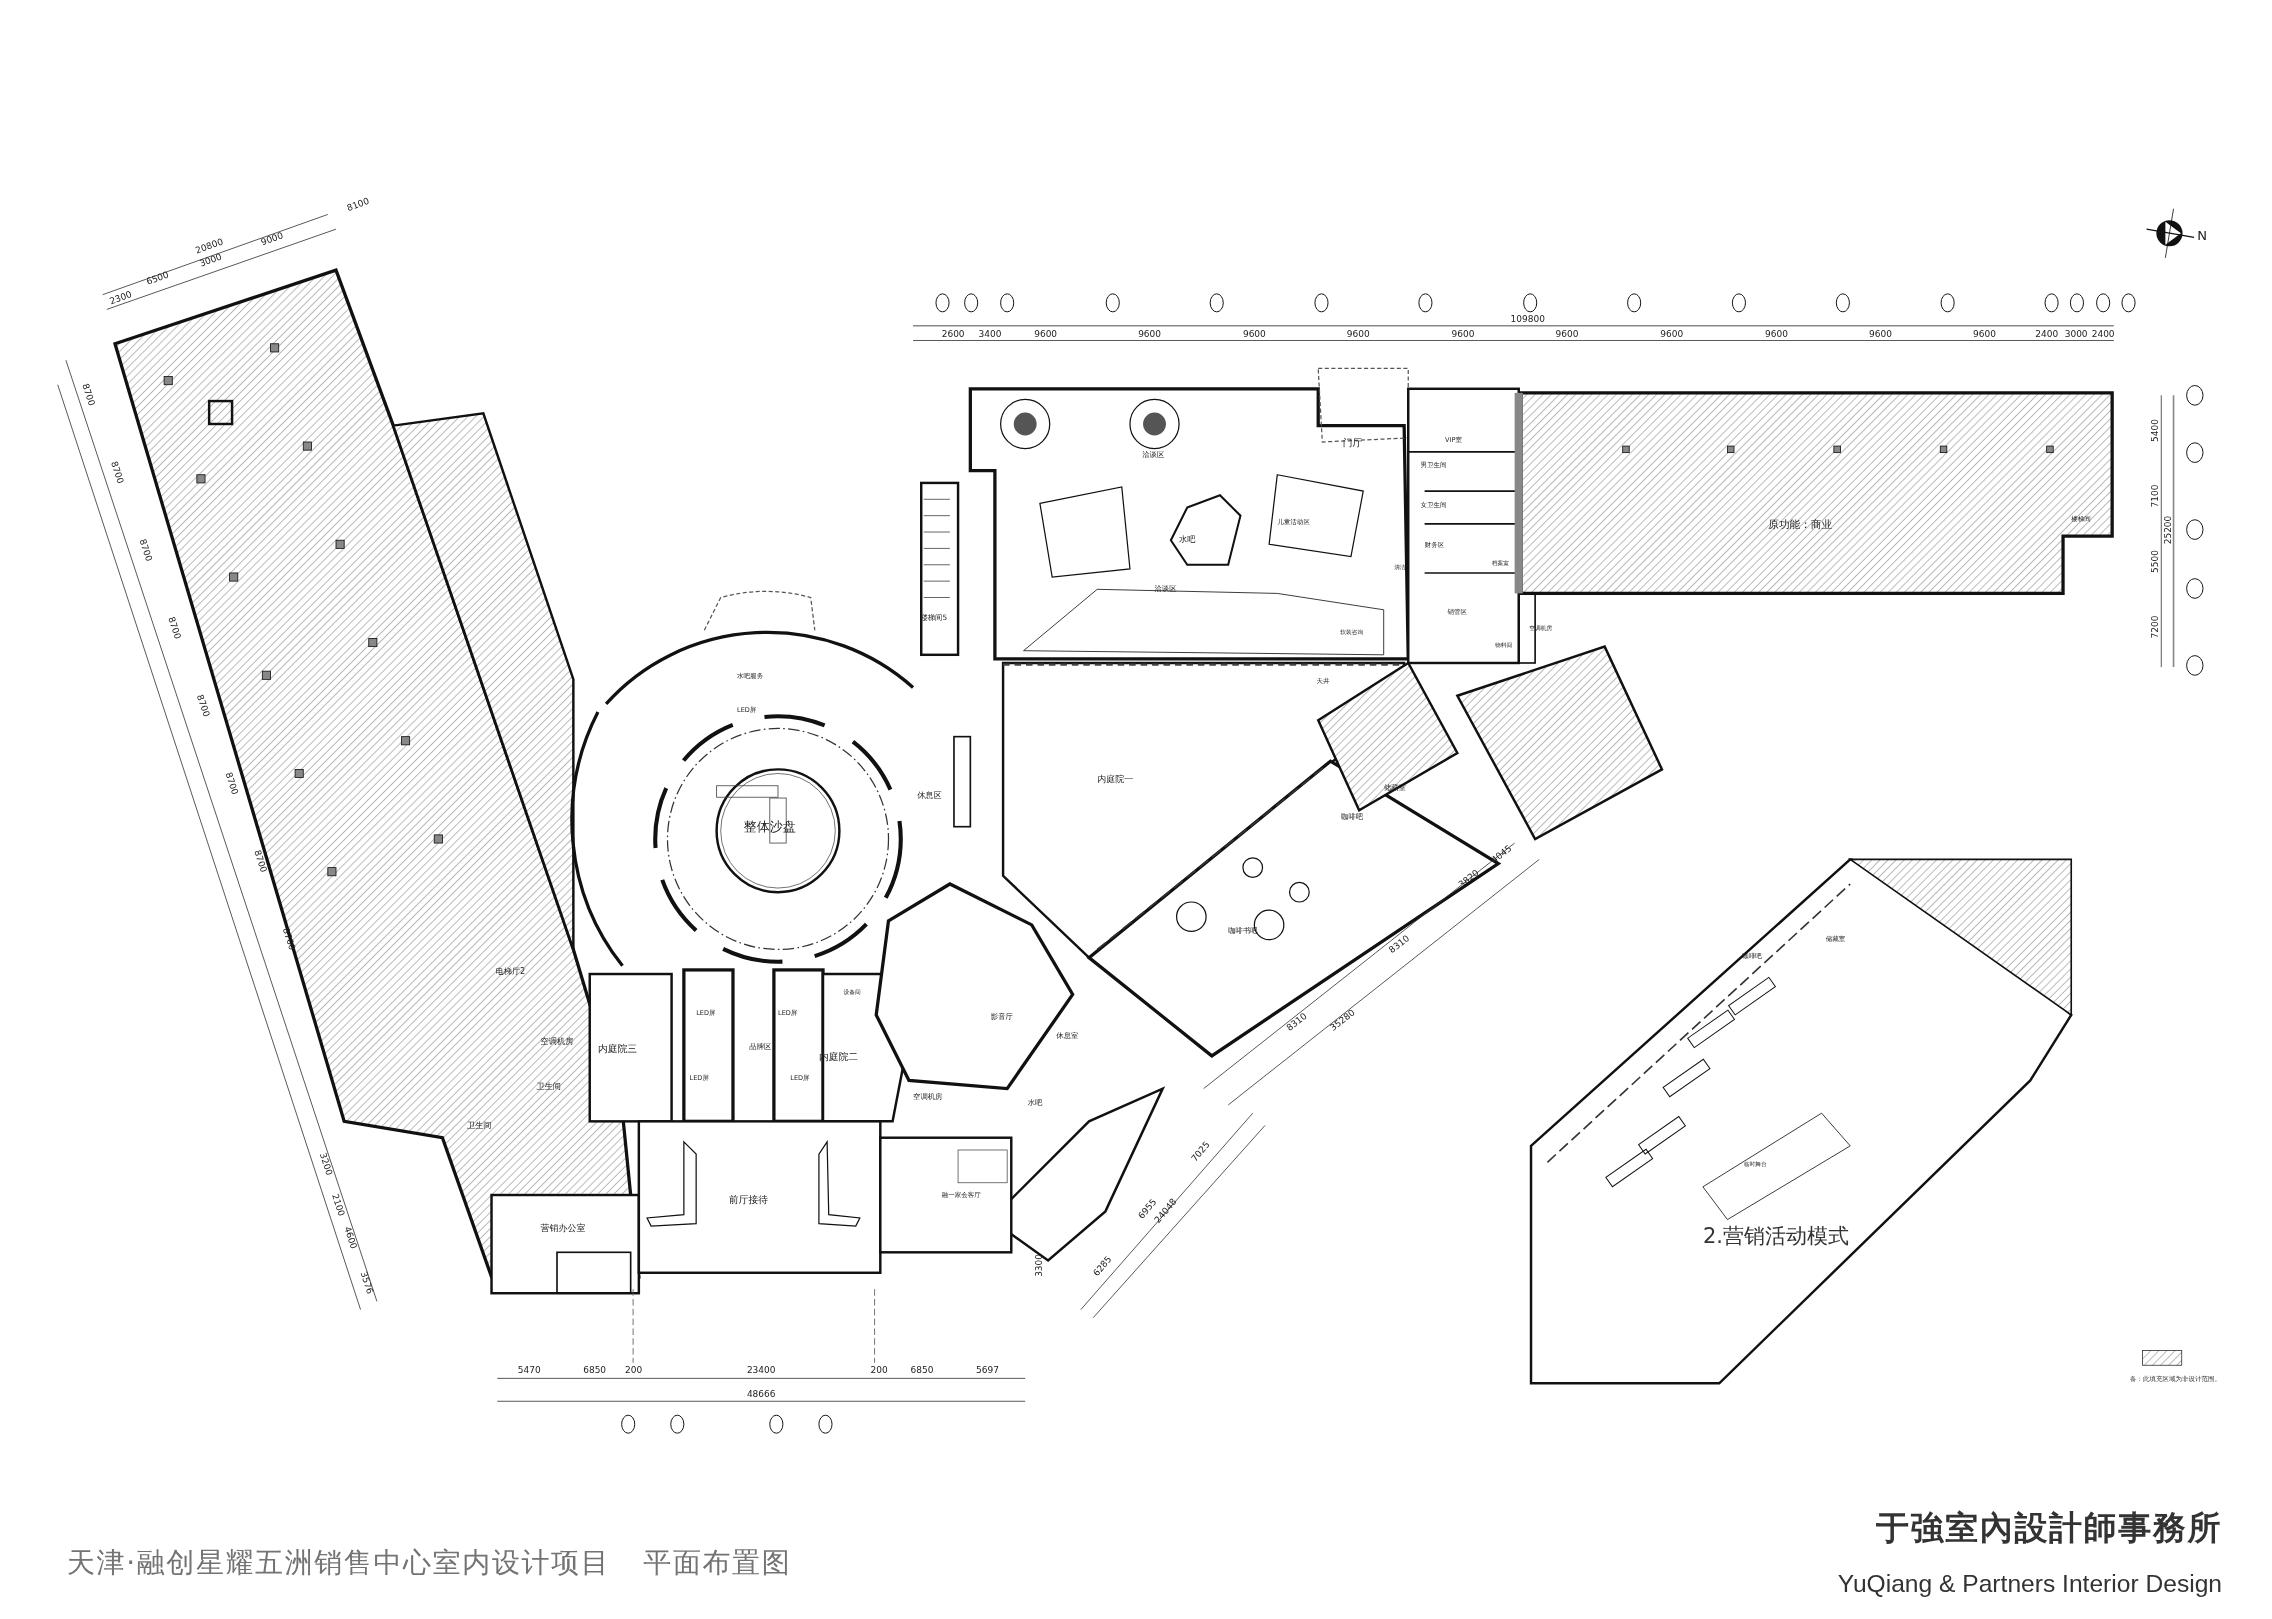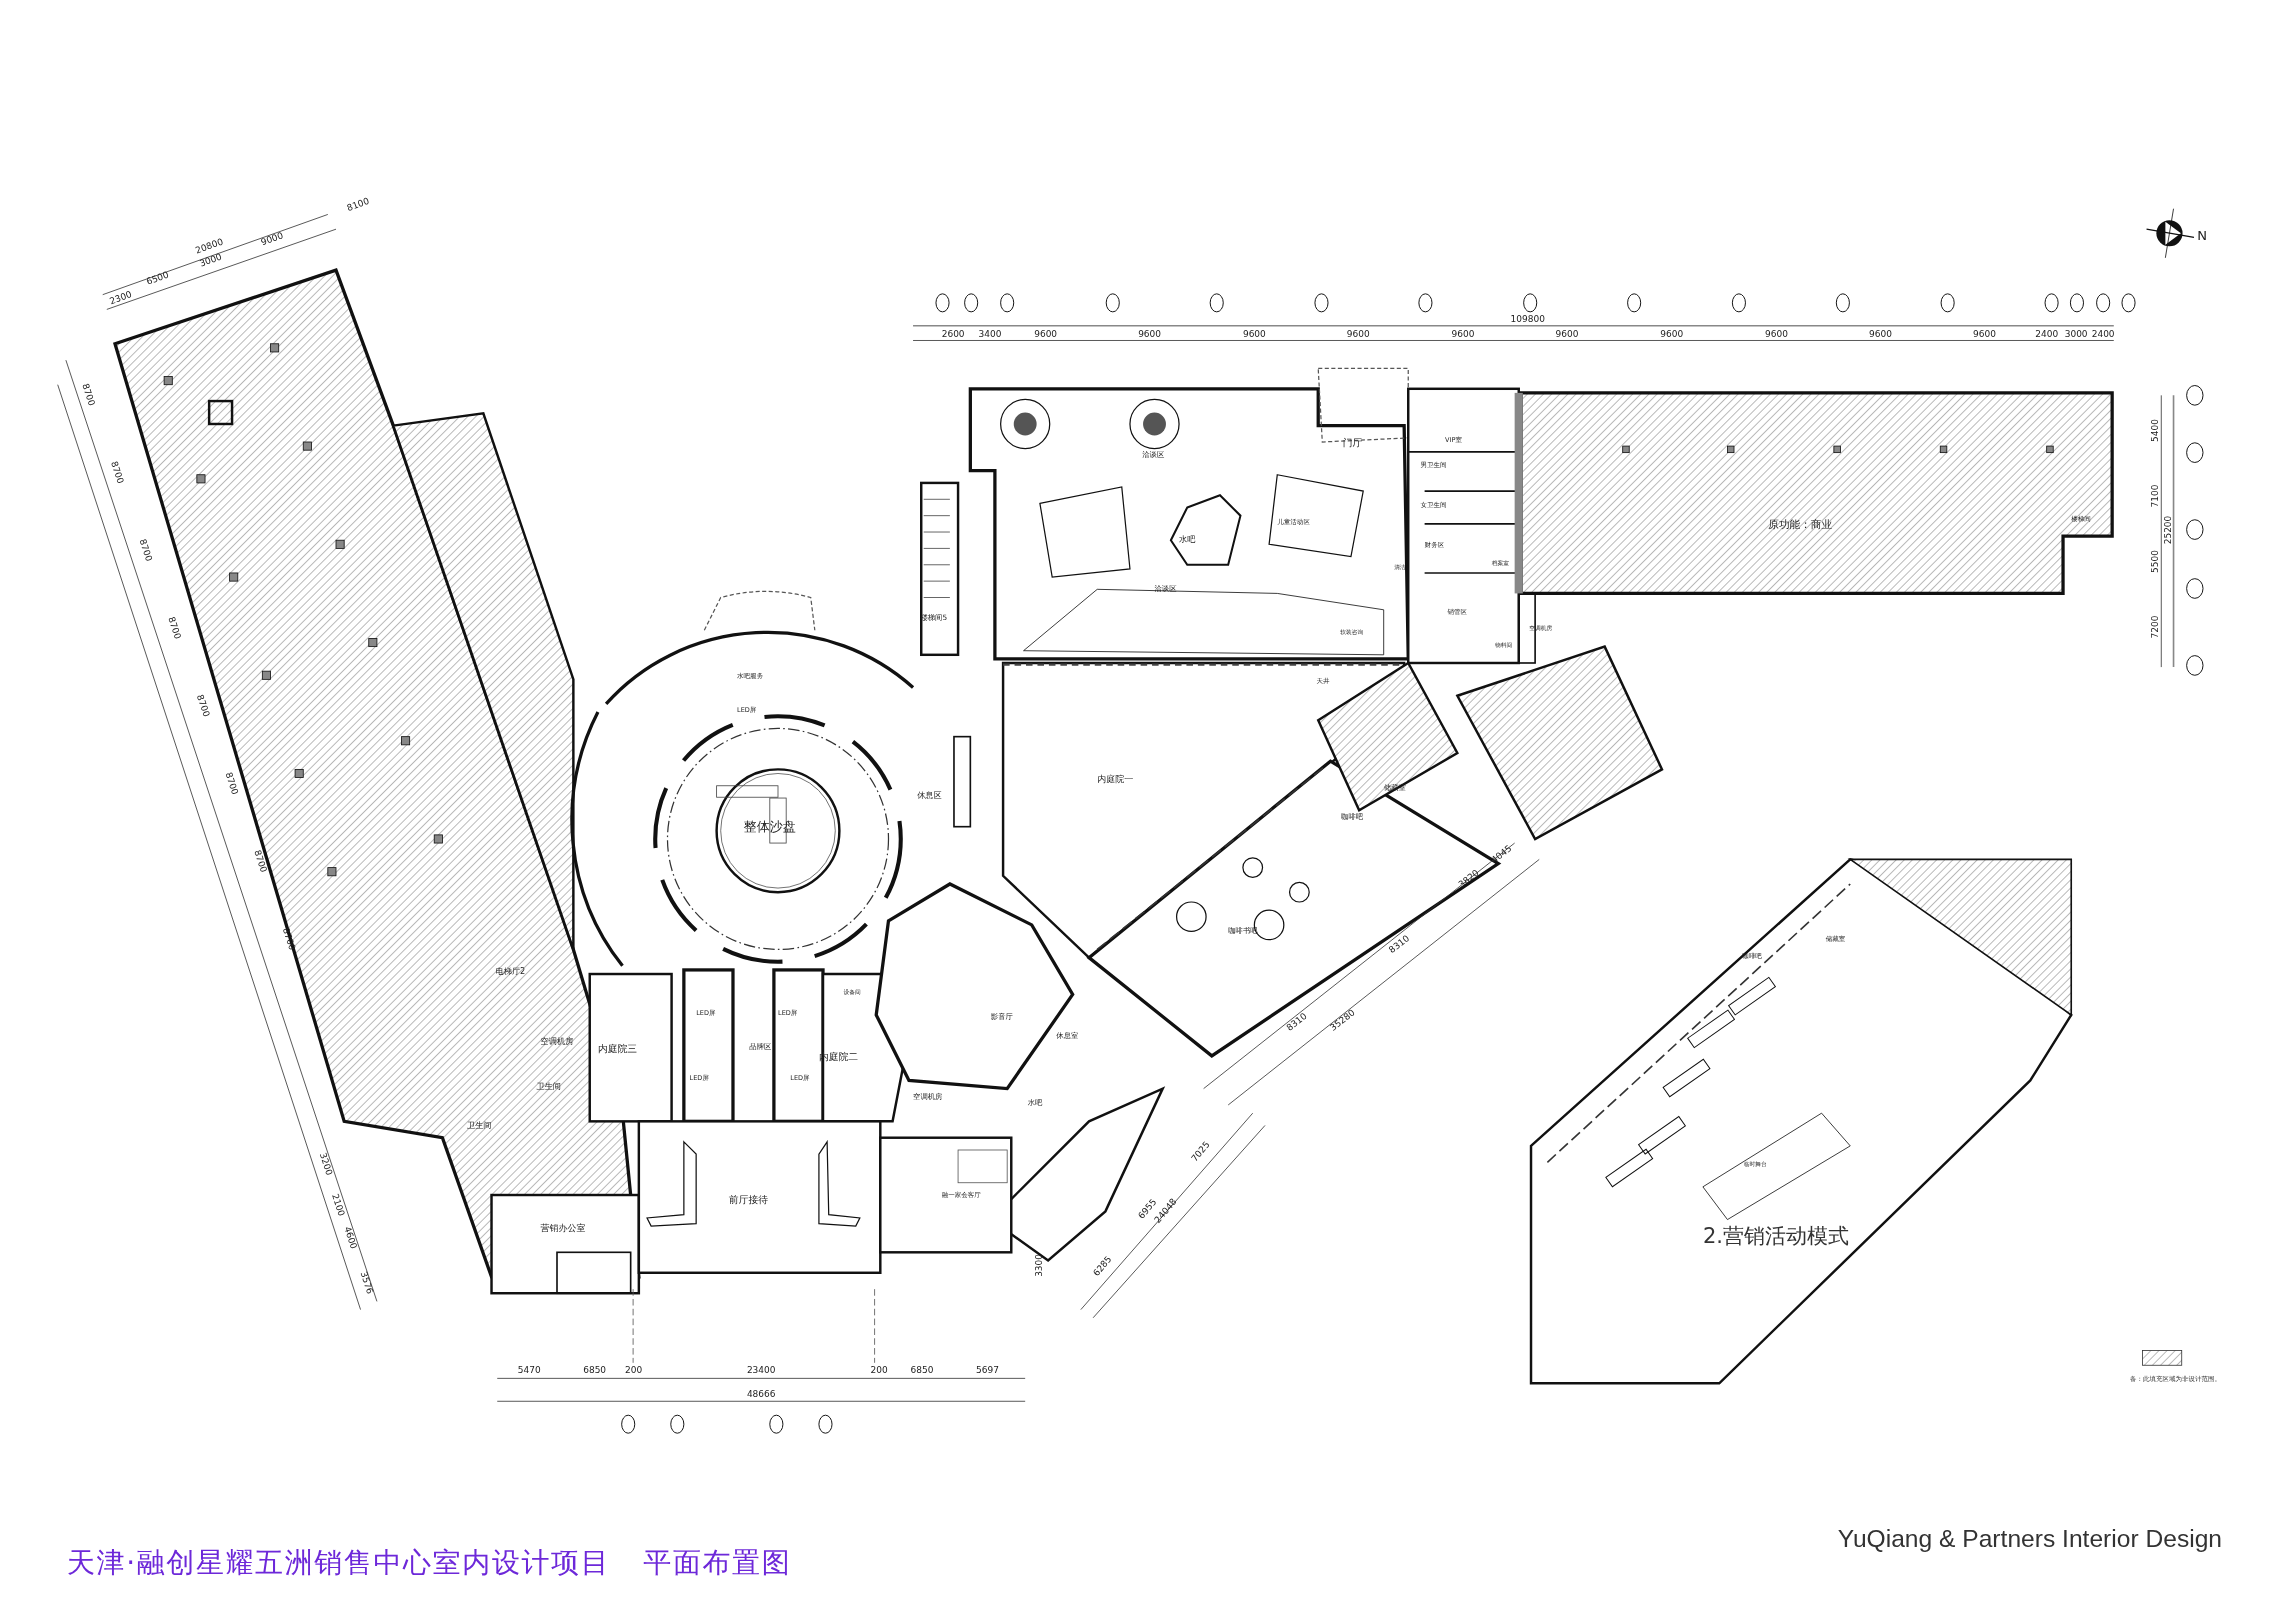--- a/index.html
+++ b/index.html
@@ -1,20 +1,20 @@
 <!DOCTYPE html>
 <html style="font-size:13px"><head>
 <meta charset="utf-8">
 <style>
   html,body{margin:0;padding:0;background:#fff;}
   body{width:2273px;height:1619px;position:relative;overflow:hidden;font-family:"DejaVu Sans",sans-serif;color:#111;}
   #plan{position:absolute;left:0;top:0;width:2273px;height:1619px;}
   .lbl{font-family:"DejaVu Sans",sans-serif;fill:#222;}
   .dim{font-family:"DejaVu Sans",sans-serif;fill:#222;font-size:11px;}
-  .title-cn{position:absolute;left:67px;top:1544px;font-size:28px;letter-spacing:1.6px;color:#6d28d9;font-family:"DejaVu Sans",sans-serif;white-space:nowrap;}
+  .title-cn{position:absolute;left:67px;top:1544px;font-size:28px;letter-spacing:1.6px;color:#737373;font-family:"DejaVu Sans",sans-serif;white-space:nowrap;}
   .title-cn .gap{display:inline-block;width:33px;}
   .firm{position:absolute;right:51px;top:1506px;text-align:right;color:#333;white-space:nowrap;}
   .firm .cn{font-size:33px;font-weight:bold;letter-spacing:1.6px;font-family:"DejaVu Sans",sans-serif;}
   .firm .en{font-size:24.6px;font-family:"Liberation Sans",sans-serif;margin-top:19px;}
   .legend-note{position:absolute;left:2130px;top:1375px;font-size:6.5px;color:#333;font-family:Liberation Sans, sans-serif;}
   .inset-title{position:absolute;left:1703px;top:1222px;font-size:21px;color:#333;font-family:"DejaVu Sans",sans-serif;}
 </style>
 </head>
 <body>
 
@@ -347,15 +347,16 @@
 </svg>
 
 <div class="inset-title">2.营销活动模式</div>
 <div class="legend-note">备：此填充区域为非设计范围。</div>
 
 <div class="title-cn">
   <span>天津·融创星耀五洲销售中心室内设计项目</span><span class="gap"></span><span>平面布置图</span>
 </div>
 
 <div class="firm">
+  <div class="cn">于強室內設計師事務所</div>
   <div class="en">YuQiang &amp; Partners Interior Design</div>
 </div>
 
 
 </body></html>

